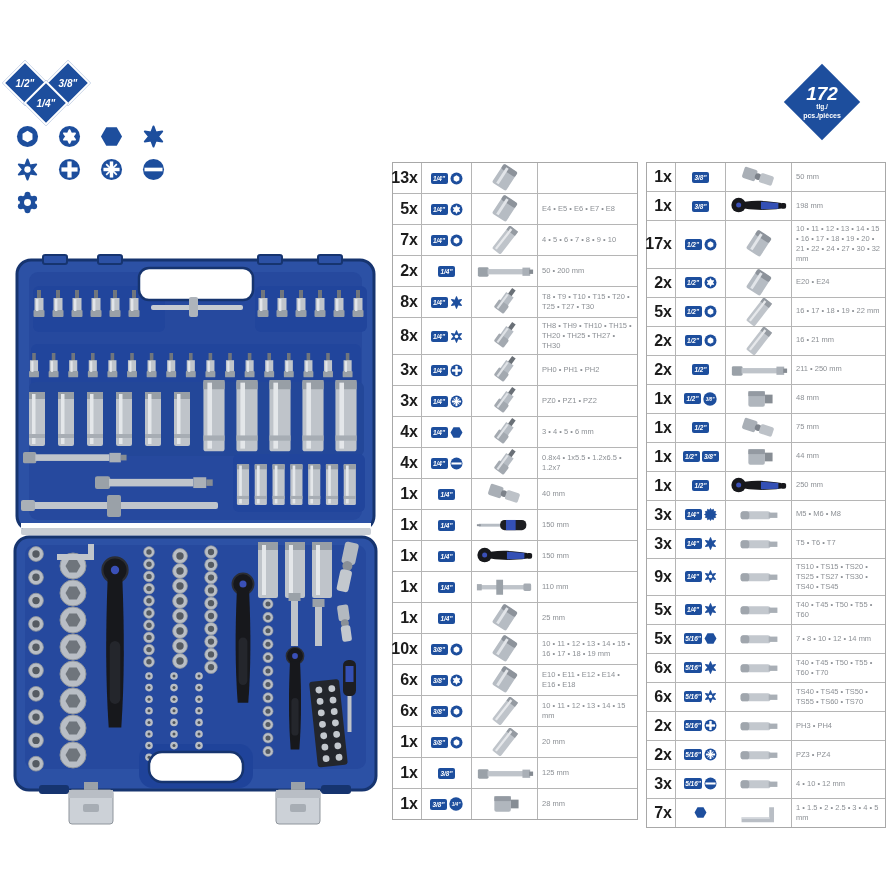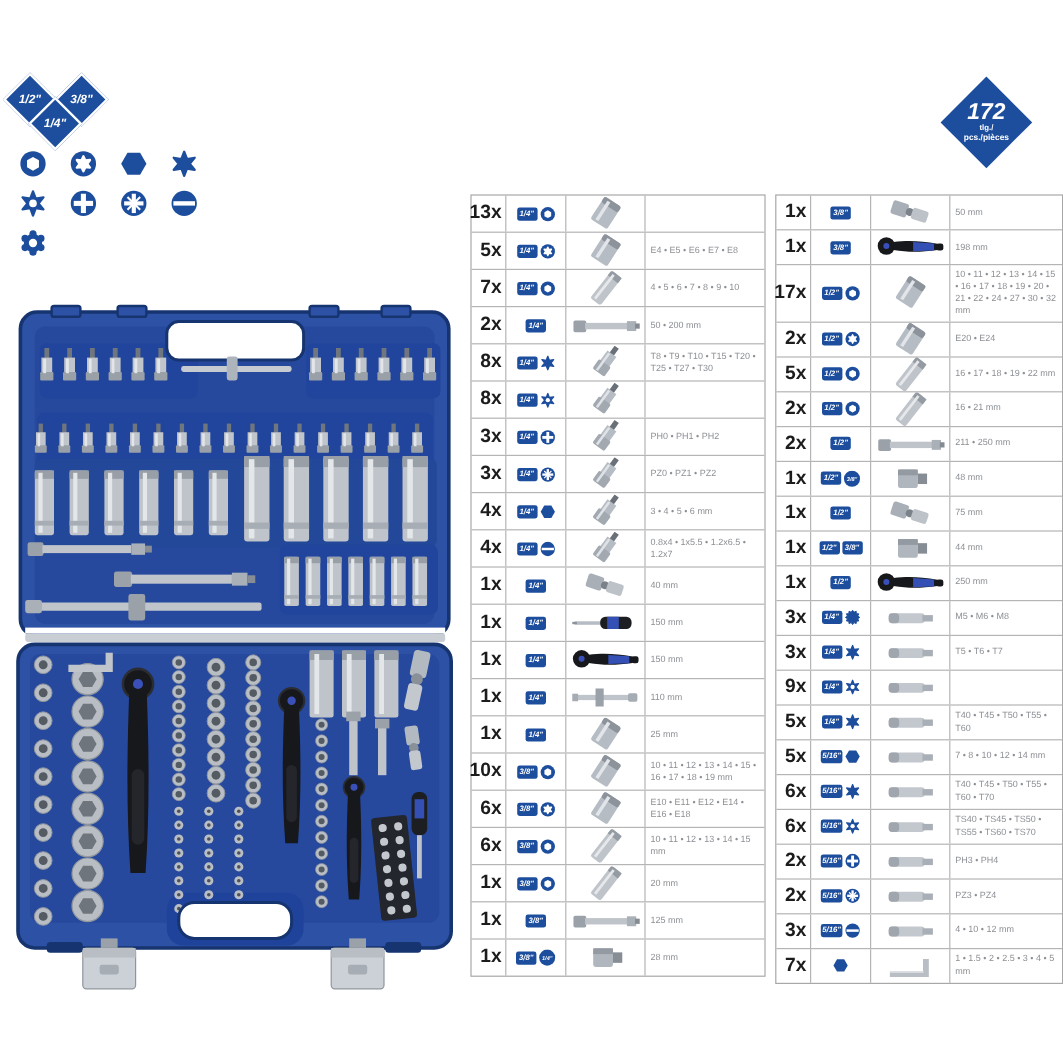--- a/index.html
+++ b/index.html
@@ -529,20 +529,21 @@
       <div class="cell c-th">
           <svg width="62" height="28" viewBox="0 0 64 28">
             <g transform="rotate(36 32 14)">
               <rect x="29.5" y="-2" width="4.5" height="8" fill="#6a7077"></rect>
               <rect x="27" y="5" width="9.5" height="11" fill="#b6bcc3"></rect>
               <rect x="25.5" y="15" width="12.5" height="10" rx="1.5" fill="#a3a9b0"></rect>
               <rect x="28.5" y="6" width="2.2" height="18" fill="#dfe2e6"></rect>
             </g>
           </svg>
         </div>
+      <div class="cell c-sz">TH8 • TH9 • TH10 • TH15 • TH20 • TH25 • TH27 • TH30</div>
     </div>
       <div class="srow">
       <div class="cell c-qty">3x</div>
       <div class="cell c-ic">
           <span class="drv">1/4"</span>
           <span class="icsp">
             <svg width="13" height="13" viewBox="0 0 24 24">
               <circle cx="12" cy="12" r="11" fill="#1d4e9d"></circle>
               <rect x="9.8" y="3.6" width="4.4" height="16.8" fill="#fff"></rect>
               <rect x="3.6" y="9.8" width="16.8" height="4.4" fill="#fff"></rect>
@@ -1088,20 +1089,21 @@
             </svg>
           </span>
         </div>
       <div class="cell c-th">
           <svg width="62" height="28" viewBox="0 0 64 28">
             <rect x="13" y="10" width="31" height="8.5" rx="3" fill="#c3c8ce"></rect>
             <rect x="13" y="10" width="9" height="8.5" rx="3" fill="#a0a6ad"></rect>
             <rect x="42" y="11.5" width="9" height="5.5" fill="#a9afb6"></rect>
           </svg>
         </div>
+      <div class="cell c-sz">TS10 • TS15 • TS20 • TS25 • TS27 • TS30 • TS40 • TS45</div>
     </div>
       <div class="srow">
       <div class="cell c-qty">5x</div>
       <div class="cell c-ic">
           <span class="drv">1/4"</span>
           <span class="icsp">
             <svg width="13" height="13" viewBox="0 0 24 24">
               <polygon points="12.00,1.50 14.40,7.84 21.09,6.75 16.80,12.00 21.09,17.25 14.40,16.16 12.00,22.50 9.60,16.16 2.91,17.25 7.20,12.00 2.91,6.75 9.60,7.84" fill="#1d4e9d" stroke="#1d4e9d" stroke-width="2" stroke-linejoin="round"></polygon>
             </svg>
           </span>

